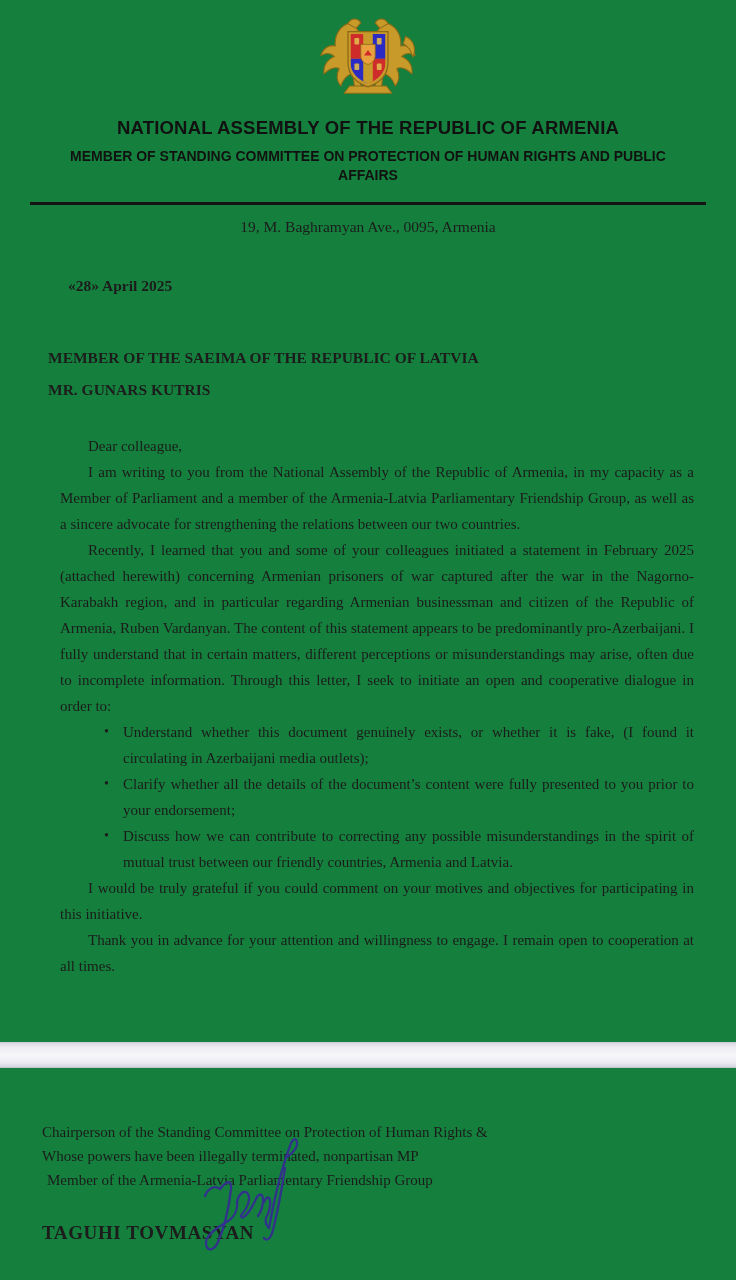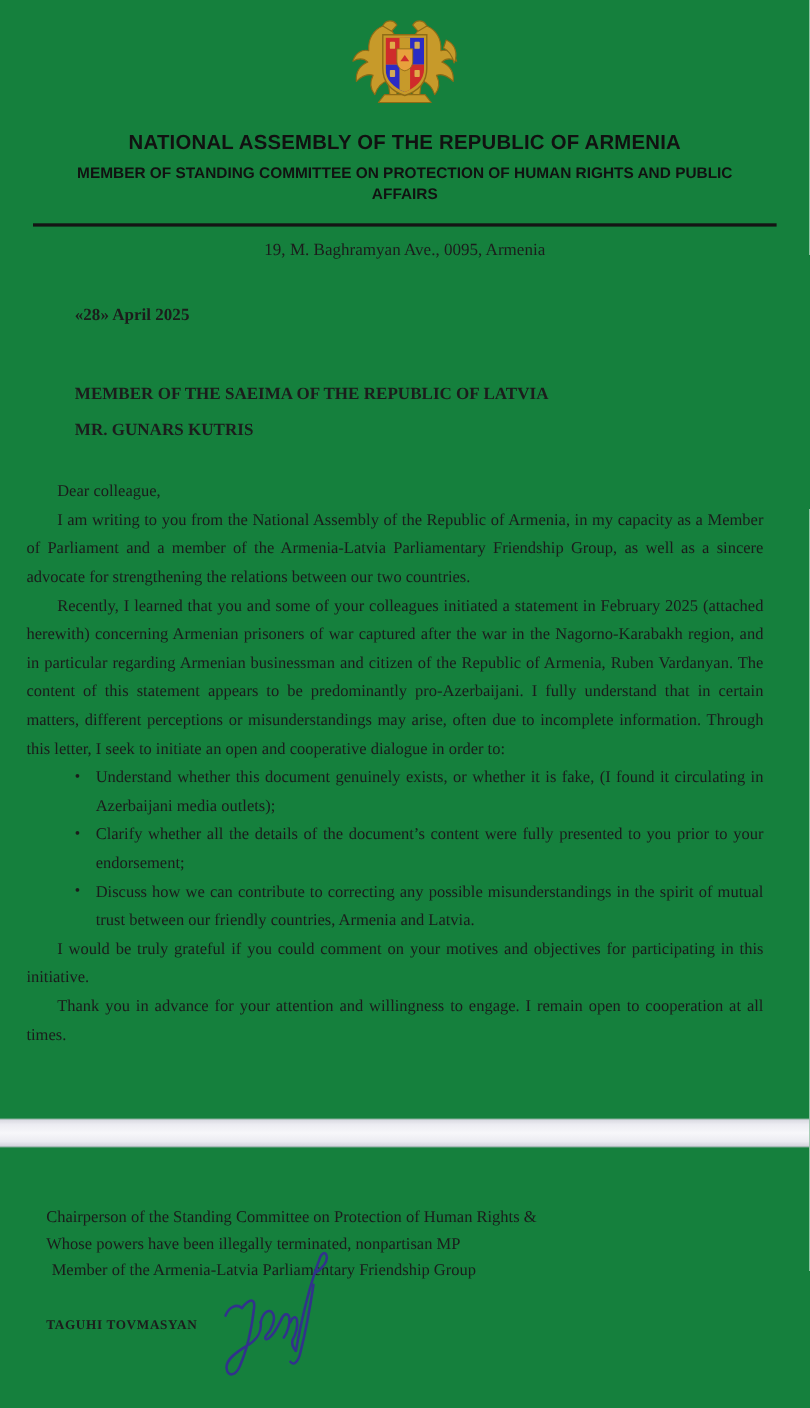--- a/index.html
+++ b/index.html
@@ -45,28 +45,28 @@
     font-size: 15.5px;
     color: #1c1c1c;
   }
   
   .date-line {
     margin: 41px 0 0 68px;
     font-weight: bold;
     font-size: 15.5px;
   }
   .addressee {
-    margin: 47px 0 0 68px;
+    margin: 47px 0 0 48px;
     font-weight: bold;
     font-size: 15.5px;
     line-height: 32px;
   }
   
   .body-block {
-    margin: 27px 42px 0 24px;
+    margin: 27px 42px 0 60px;
     font-size: 15px;
     line-height: 26px;
     color: #1b1b1b;
   }
   .body-block p {
     text-align: justify;
     text-indent: 28px;
   }
   .salutation { text-indent: 28px; }
   .bullet-list { margin-left: 63px; }
@@ -93,21 +93,21 @@
   .footer-block {
     margin: 52px 40px 0 42px;
     font-size: 15px;
     line-height: 24px;
     color: #1b1b1b;
   }
   .footer-line-indent { padding-left: 5px; }
   .signer-name {
     margin: 30px 0 0 42px;
     font-weight: bold;
-    font-size: 12px;
+    font-size: 19px;
     letter-spacing: 0.6px;
   }
   .signature-svg {
     position: absolute;
     left: 197px;
     top: 1126px;
     pointer-events: none;
   }
 </style>
 </head>

